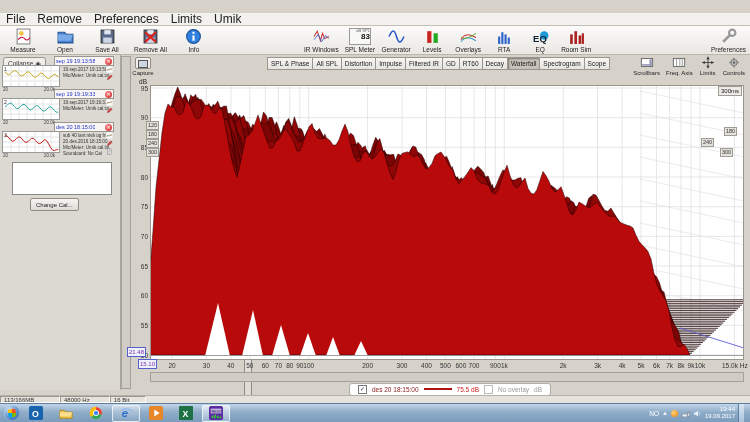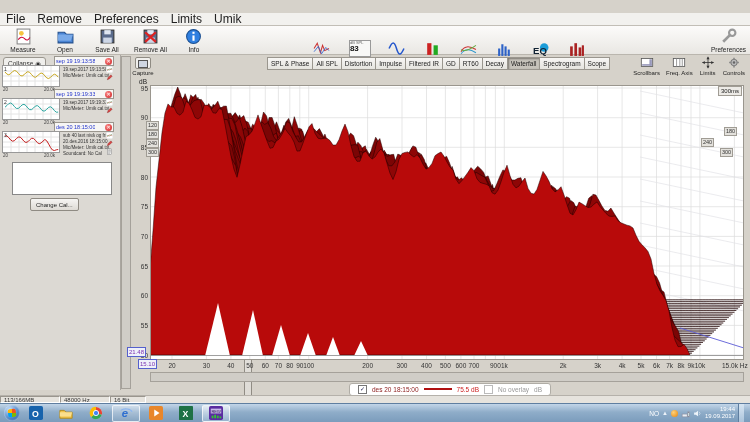--- a/index.html
+++ b/index.html
@@ -21,21 +21,21 @@
   #menubar{left:0;top:13px;width:750px;height:13px;background:#f2f1ee;border-bottom:1px solid #c2beb6;
     display:flex;align-items:center;box-sizing:border-box;}
   .menu-item{font-size:12px;color:#222;padding:1px 6px;}
   
   #toolbar{left:0;top:26px;width:750px;height:29px;background:linear-gradient(#fcfbfa,#e9e7e3);
     border-bottom:1px solid #bab6ae;box-sizing:border-box;}
   .tbtn{display:flex;flex-direction:column;align-items:center;justify-content:flex-end;
     font-size:6.5px;color:#222;padding:1px 2px;gap:1px;min-width:30px;}
   .tbgroup{display:flex;align-items:flex-end;}
   .icn{display:block;line-height:0;}
-  .splbox{width:20px;height:15px;border:1px solid #999;background:#f8f8f6;text-align:left;line-height:1;margin-top:12px;}
+  .splbox{width:20px;height:15px;border:1px solid #999;background:#f8f8f6;text-align:right;line-height:1;}
   .splbox .t{font-size:4px;color:#666;}
   .splbox .v{font-size:8px;font-weight:bold;color:#111;}
   
   #sidebar{left:0;top:55px;width:121px;height:335px;background:#dcd9d3;border-right:1px solid #aaa6a0;box-sizing:border-box;}
   #collapse-btn{position:absolute;left:3px;top:2px;height:11px;padding:0 4px;font-size:6.5px;
     background:#f0efec;border:1px solid #9a968e;border-radius:3px;display:flex;align-items:center;gap:2px;color:#333;}
   .m-tab{position:absolute;left:54px;width:60px;height:10px;background:#f7f6f4;border:1px solid #9a968e;
     display:flex;align-items:center;justify-content:space-between;box-sizing:border-box;padding:0 1px;}
   .m-tab .tt{font-size:5.5px;color:#2233cc;white-space:nowrap;overflow:hidden;}
   .closex{width:7px;height:7px;border-radius:50%;background:radial-gradient(circle at 35% 35%,#f88,#c81f1f);

